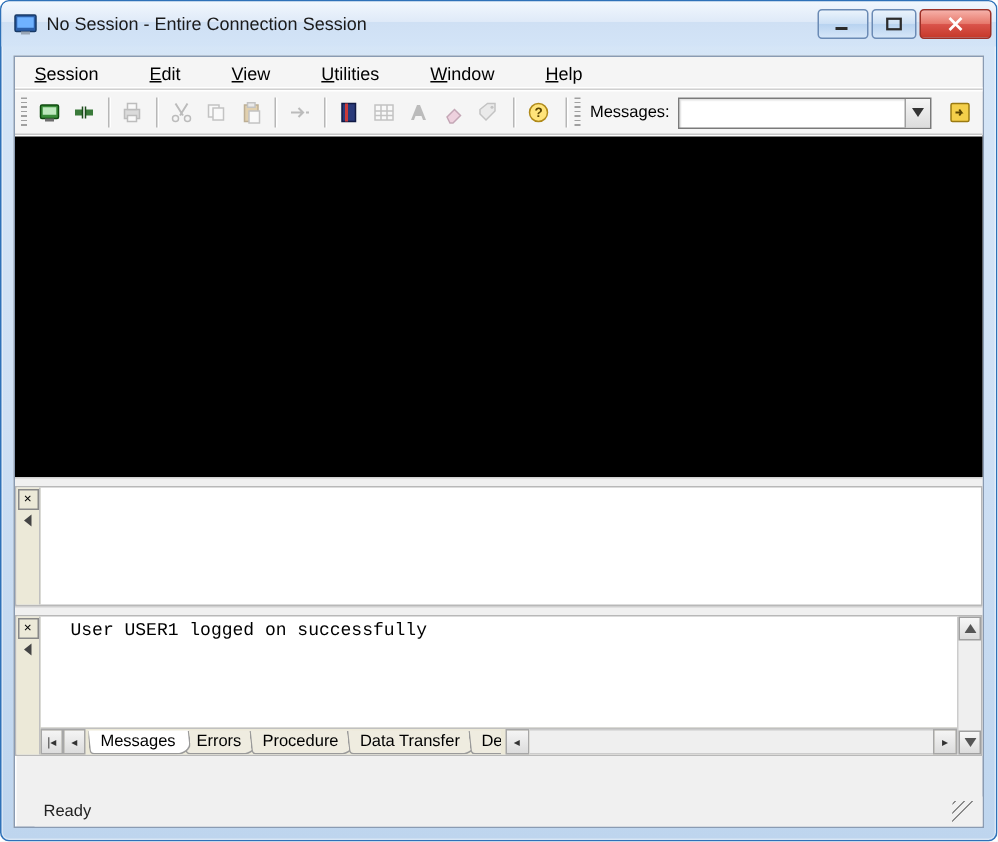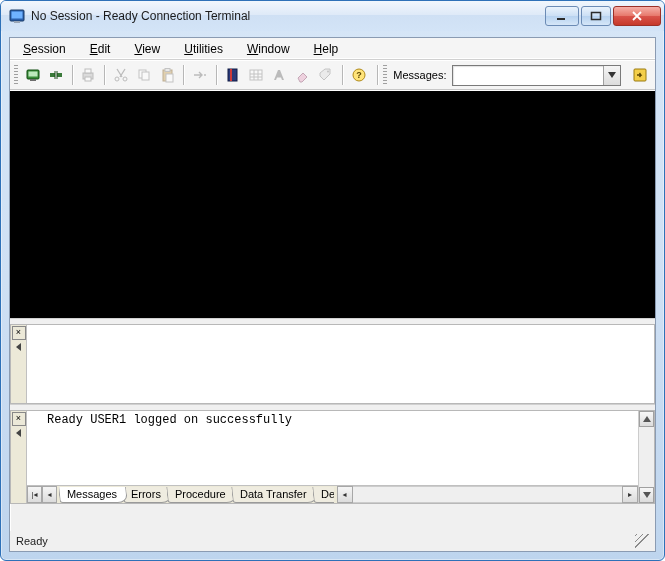--- a/index.html
+++ b/index.html
@@ -37,21 +37,21 @@
   .winbtn svg { display:block; }
   
   .inner {
     flex:1; margin:6px 8px 8px 8px; background:#f0f0f0;
     border:1px solid #8a9bb2; display:flex; flex-direction:column;
     box-shadow: inset 1px 1px 0 #fff;
   }
   
   .menubar {
     height:22px; background:#f5f5f5; border-bottom:1px solid #d0d0d0;
-    display:flex; align-items:center; padding:0 6px; gap:10px;
+    display:flex; align-items:center; padding:0 6px; gap:20px;
     box-shadow: inset 0 -1px 0 #fff;
   }
   .menuitem { padding:2px 7px; cursor:default; color:#000; font-size:12px; }
   .menuitem u { text-decoration: underline; }
   
   .toolbar {
     height:30px; background:#f5f5f5; border-top:1px solid #fff; border-bottom:1px solid #c7c7c7;
     display:flex; align-items:center; padding:2px 4px; gap:2px;
   }
   .grip { width:4px; height:20px; margin-right:2px;
@@ -134,20 +134,21 @@
     flex:1; margin-left:3px; display:flex;
   }
   .hsb .navbtn:first-child { margin-left:0; }
   .hsb .track { flex:1; background:#efefef; border-top:1px solid #ccc; border-bottom:1px solid #ccc; }
   .hsb .navbtn { width:16px; }
   
   .statusbar {
     height:20px; background:#f0f0f0;
     display:flex; align-items:center; padding:0 6px; font-size:11px; color:#222;
     justify-content:space-between;
+    margin-left:13px;
   }
   .size-grip {
     width:14px; height:14px;
     background:
       linear-gradient(135deg, transparent 0 9px, #8a8a8a 9px 10px, transparent 10px),
       linear-gradient(135deg, transparent 0 5px, #8a8a8a 5px 6px, transparent 6px 9px, #8a8a8a 9px 10px, transparent 10px),
       linear-gradient(135deg, transparent 0 1px, #8a8a8a 1px 2px, transparent 2px 5px, #8a8a8a 5px 6px, transparent 6px 9px, #8a8a8a 9px 10px, transparent 10px);
     background-position: right bottom;
   }
 </style>
@@ -157,21 +158,21 @@
 <div class="window">
 
   <div class="titlebar">
     <span class="app-icon">
       <svg width="16" height="16" viewBox="0 0 16 16">
         <rect x="1" y="2" width="14" height="11" rx="1" fill="#2b5faa" stroke="#183a66"></rect>
         <rect x="2.5" y="3.5" width="11" height="7" fill="#6fb2ff"></rect>
         <rect x="5" y="13" width="6" height="2" fill="#9aa6b5"></rect>
       </svg>
     </span>
-    <div class="title">No Session - Ready Connection Terminal</div>
+    <div class="title">No Session - Entire Connection Session</div>
     <div class="winbtns">
       <div class="winbtn">
         <svg width="12" height="10" viewBox="0 0 12 10">
             <rect x="1" y="7" width="8" height="2" fill="#2b2b2b"></rect>
           </svg>
       </div>
       <div class="winbtn max">
         <svg width="12" height="10" viewBox="0 0 12 10">
             <rect x="1.5" y="1.5" width="9" height="7" fill="none" stroke="#2b2b2b" stroke-width="1.5"></rect>
           </svg>
@@ -324,21 +325,21 @@
       </div>
 
       <div class="gap"></div>
 
       <div class="panel panel2">
         <div class="sidecol">
           <div class="xbtn">×</div>
           <div class="tri-left"></div>
         </div>
         <div class="content">
-          <span>Ready USER1 logged on successfully</span>
+          <span>User USER1 logged on successfully</span>
         </div>
         <div class="vsb">
           <div class="sbbtn">
             <svg width="8" height="6" viewBox="0 0 8 6">
                 <path d="M4 0L8 6H0z" fill="#555"></path>
               </svg>
           </div>
           <div class="sbbtn">
             <svg width="8" height="6" viewBox="0 0 8 6">
                 <path d="M0 0h8L4 6z" fill="#555"></path>

